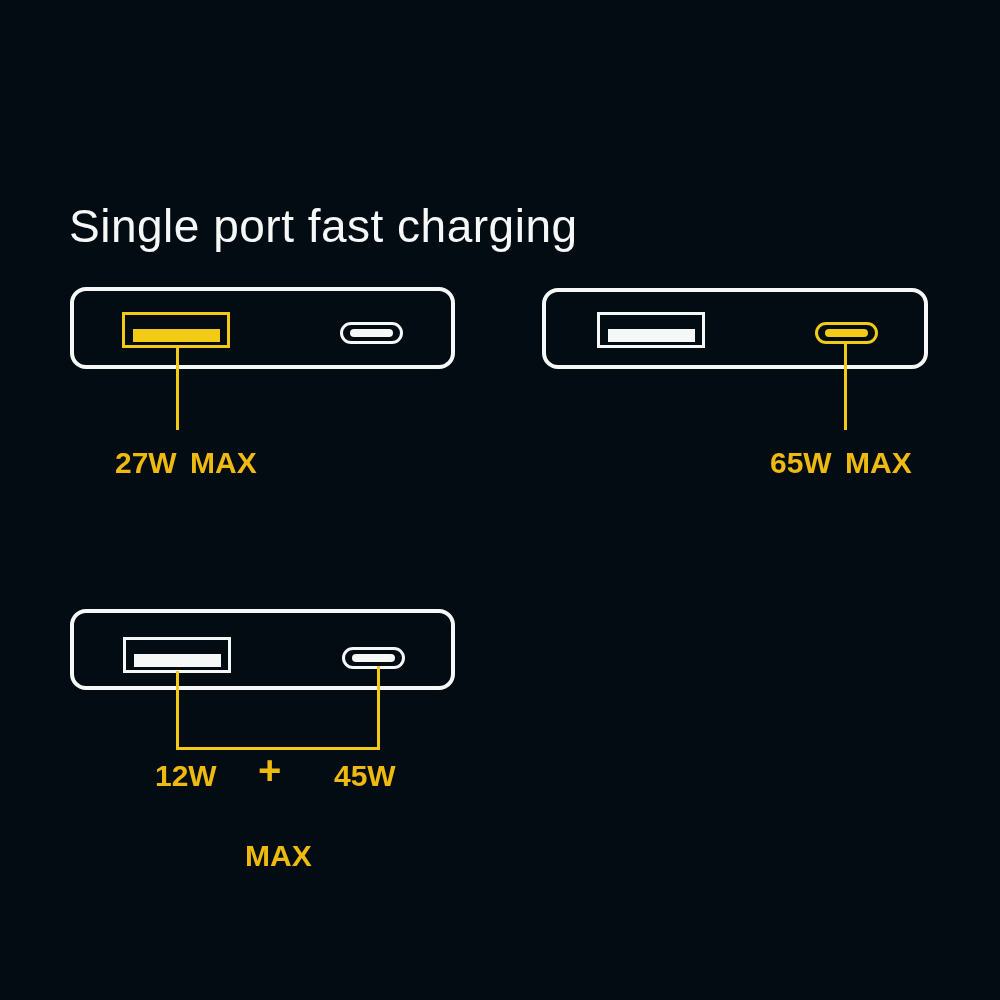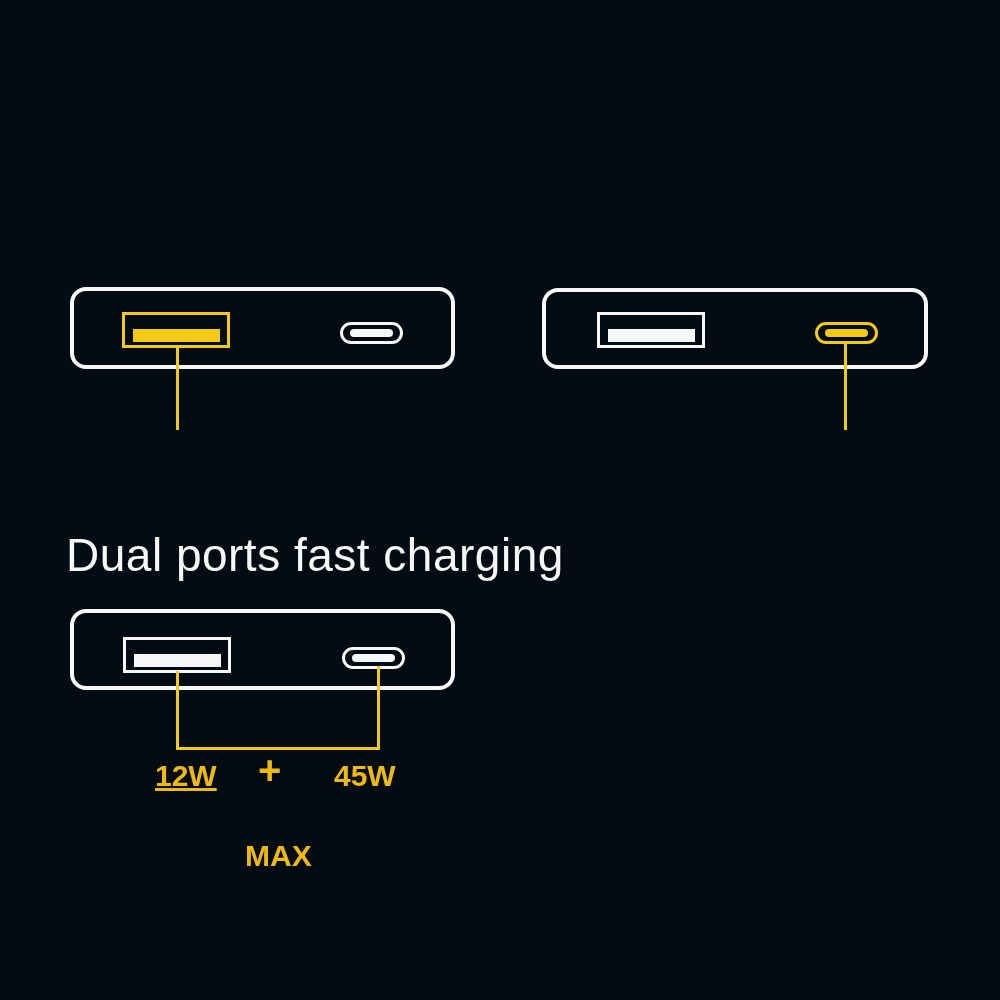--- a/index.html
+++ b/index.html
@@ -42,52 +42,54 @@
   #device-dual{left:70px;top:609px;width:385px;height:81px;}
   #device-dual .port-a{left:49px;top:24px;}
   #device-dual .port-c{left:268px;top:34px;}
   #line-27w{left:176px;top:346px;width:3px;height:84px;}
   #line-65w{left:844px;top:343px;width:3px;height:87px;}
   #line-12w{left:176px;top:671px;width:3px;height:79px;}
   #line-45w{left:377px;top:666px;width:3px;height:84px;}
   #line-connector{left:176px;top:747px;width:204px;height:3px;}
   #watt-27{left:115px;top:448px;}
   #watt-65{left:770px;top:448px;}
-  #watt-12{left:155px;top:761px;text-decoration:underline;}
+  #watt-12{left:155px;top:761px;}
   #watt-plus{left:258px;top:750px;}
   #watt-45{left:334px;top:761px;}
   #watt-max{left:245px;top:841px;}
 </style>
 </head>
 <body style="--background: #040c13; --white: #f6f8f8; --yellow_shape: #f3ca16; --yellow_text: #efba10;">
 
 <div class="stage">
 
+  <div class="section-title" id="title-single">Single port fast charging</div>
 
   <div class="device" id="device-single-a">
     <div class="port port-a hl">
       <div class="tongue"></div>
     </div>
     <div class="port port-c">
       <div class="tongue"></div>
     </div>
   </div>
   <div class="callout-line" id="line-27w"></div>
+  <div class="watt" id="watt-27">27W MAX</div>
 
   <div class="device" id="device-single-c">
     <div class="port port-a">
       <div class="tongue"></div>
     </div>
     <div class="port port-c hl">
       <div class="tongue"></div>
     </div>
   </div>
   <div class="callout-line" id="line-65w"></div>
+  <div class="watt" id="watt-65">65W MAX</div>
 
-  <div class="section-title" id="title-dual">Dual ports fast charging</div>
 
   <div class="device" id="device-dual">
     <div class="port port-a">
       <div class="tongue"></div>
     </div>
     <div class="port port-c">
       <div class="tongue"></div>
     </div>
   </div>
   <div class="callout-line" id="line-12w"></div>

